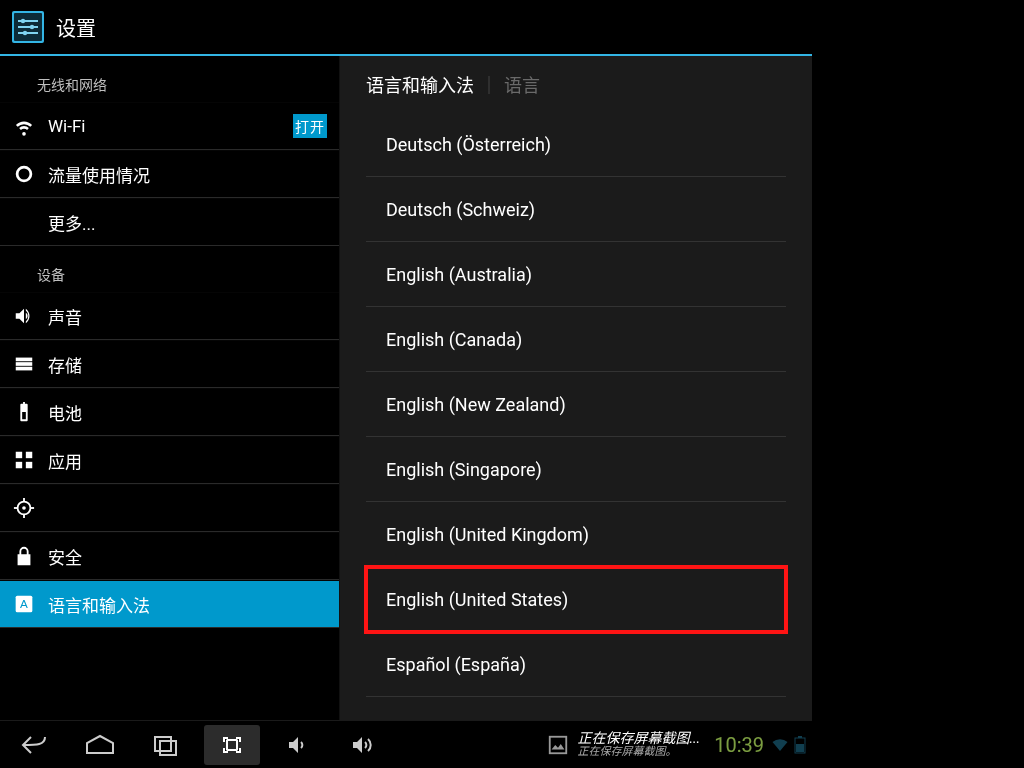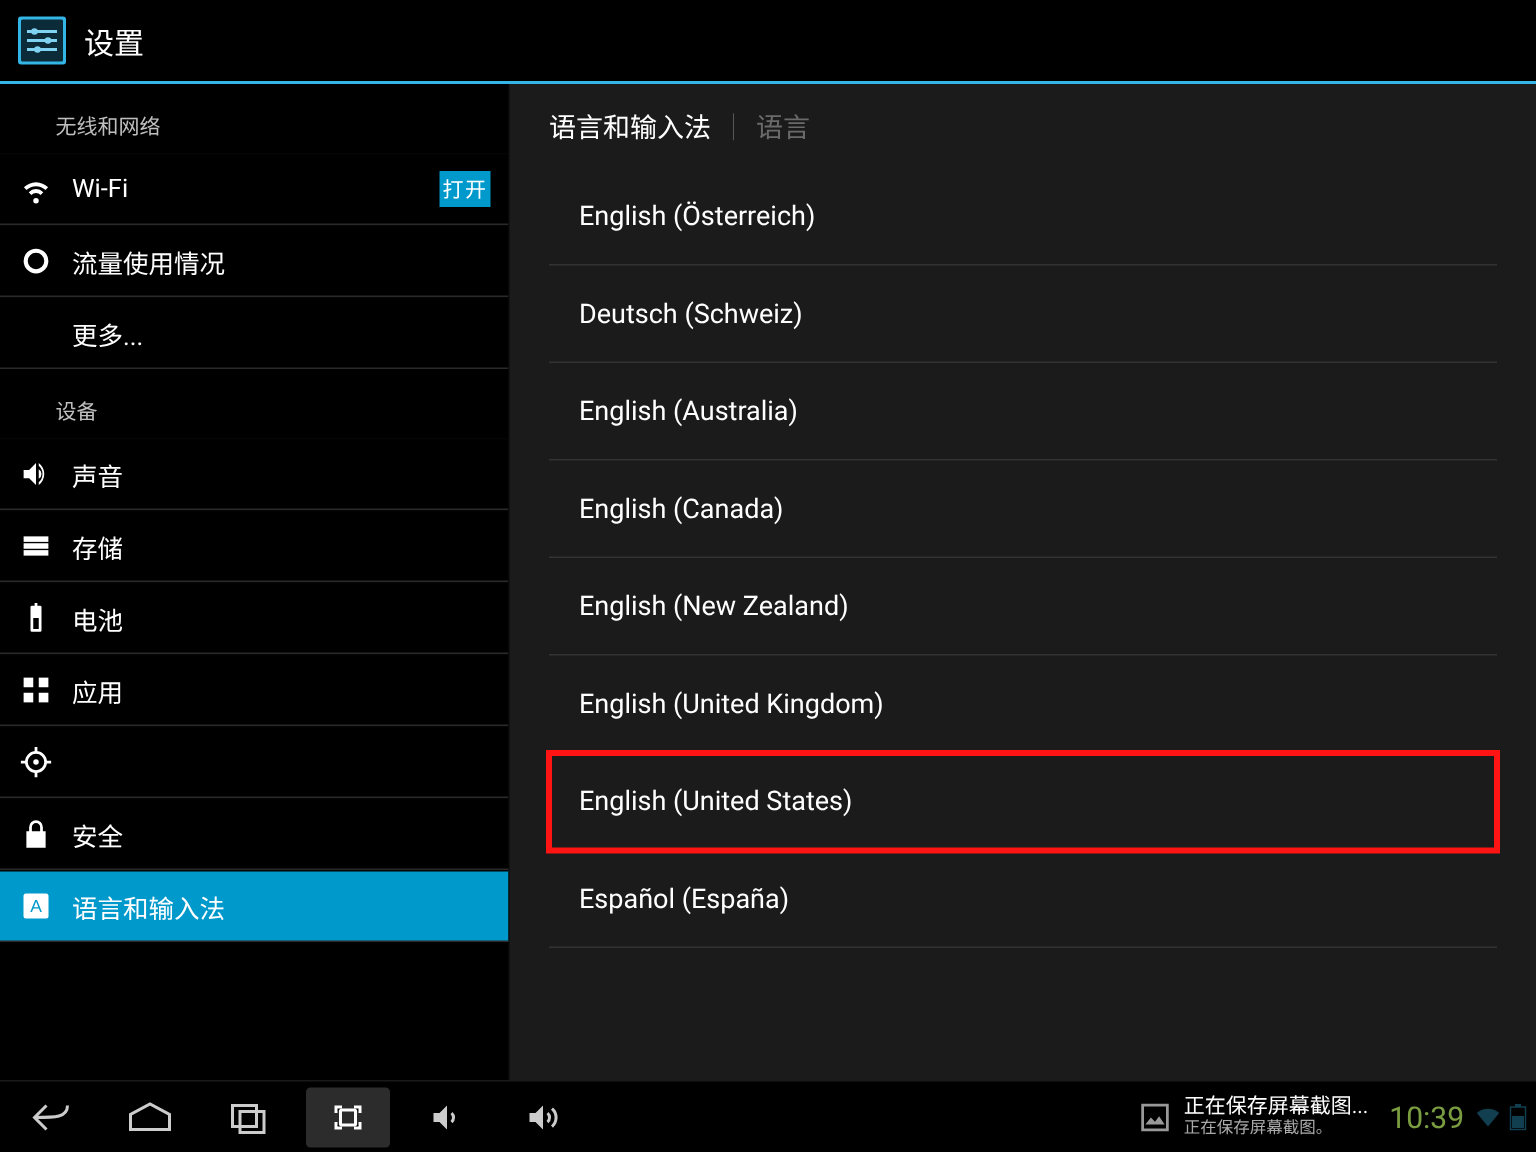--- a/index.html
+++ b/index.html
@@ -1,17 +1,17 @@
 <!DOCTYPE html>
 <html><head>
 <meta charset="utf-8">
 <style>
   * { box-sizing: border-box; margin: 0; padding: 0; }
   html, body { width: 1024px; height: 768px; overflow: hidden; background: #000; font-family: "Roboto", "Noto Sans CJK SC", "Microsoft YaHei", sans-serif; color: #e8e8e8; }
-  .screen { width: 1024px; height: 768px; display: flex; flex-direction: column; background: #000; }
+  .screen { width: 812px; height: 768px; display: flex; flex-direction: column; background: #000; }
 
   
   .titlebar { height: 56px; display: flex; align-items: center; border-bottom: 2px solid #33b5e5; background: #000; padding: 0 10px; }
   .titlebar .app-icon { width: 36px; height: 36px; margin-right: 10px; }
   .titlebar .title { font-size: 20px; color: #fff; }
 
   
   .body { flex: 1; display: flex; min-height: 0; }
 
   
@@ -35,21 +35,21 @@
   .list-item .label { font-size: 18px; color:#fff; }
   .list-item.highlight { outline: 4px solid #ff1414; outline-offset:-2px; }
 
   
   .navbar { height: 48px; background: #000; display:flex; align-items:center; padding: 0 6px; border-top:1px solid #1a1a1a; }
   .nav-left { display:flex; align-items:center; gap: 10px; }
   .nav-btn { width: 56px; height: 40px; display:flex; align-items:center; justify-content:center; border-radius:3px; }
   .nav-btn.active { background:#2c2c2c; }
   .nav-right { margin-left:auto; display:flex; align-items:center; height:100%; }
   .notif { display:flex; align-items:center; gap:8px; padding: 0 8px; height:100%; }
-  .notif-text { display:flex; flex-direction:column; line-height:1.1; }
+  .notif-text { display:flex; flex-direction:column; line-height:1.1;font-style:italic; }
   .notif-text .t1 { font-size:14px; color:#fff; }
   .notif-text .t2 { font-size:11px; color:#aaa; }
   .clock { color:#bef264; font-size:20px; margin: 0 6px; opacity:0.65; }
   .status-icons { display:flex; align-items:center; gap:4px; opacity:0.35; }
 
   svg { display:block; }
 </style>
 </head>
 <body>
 
@@ -181,33 +181,36 @@
     </div>
 
     <div class="content">
       <div class="content-header">
         <span class="h-title">语言和输入法</span>
         <span class="sep">│</span>
         <span class="h-sub">语言</span>
       </div>
       <div class="list" id="language-list">
           <div class="list-item">
-            <span class="label">English (Österreich)</span>
+            <span class="label">Deutsch (Österreich)</span>
           </div>
           <div class="list-item">
             <span class="label">Deutsch (Schweiz)</span>
           </div>
           <div class="list-item">
             <span class="label">English (Australia)</span>
           </div>
           <div class="list-item">
             <span class="label">English (Canada)</span>
           </div>
           <div class="list-item">
             <span class="label">English (New Zealand)</span>
+          </div>
+          <div class="list-item">
+            <span class="label">English (Singapore)</span>
           </div>
           <div class="list-item">
             <span class="label">English (United Kingdom)</span>
           </div>
           <div class="list-item highlight">
             <span class="label">English (United States)</span>
           </div>
           <div class="list-item">
             <span class="label">Español (España)</span>
           </div>

